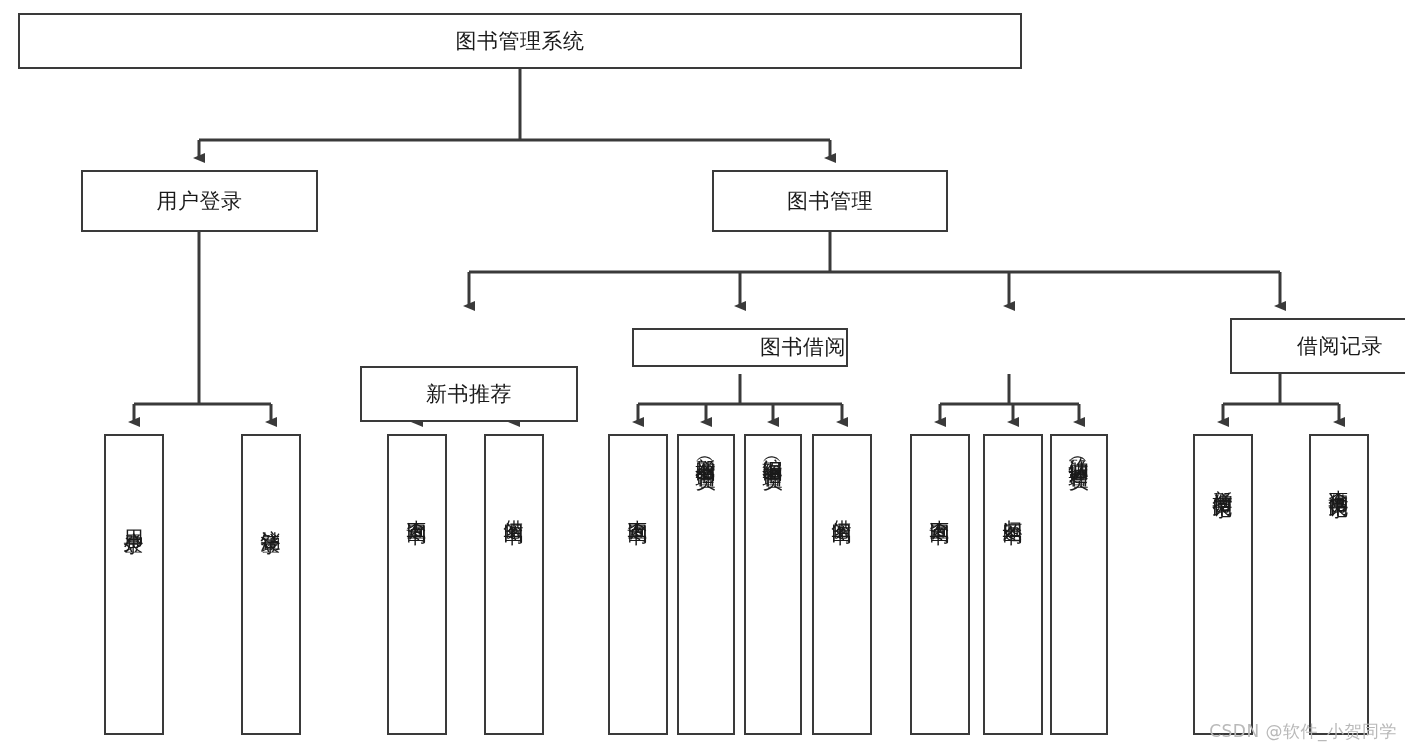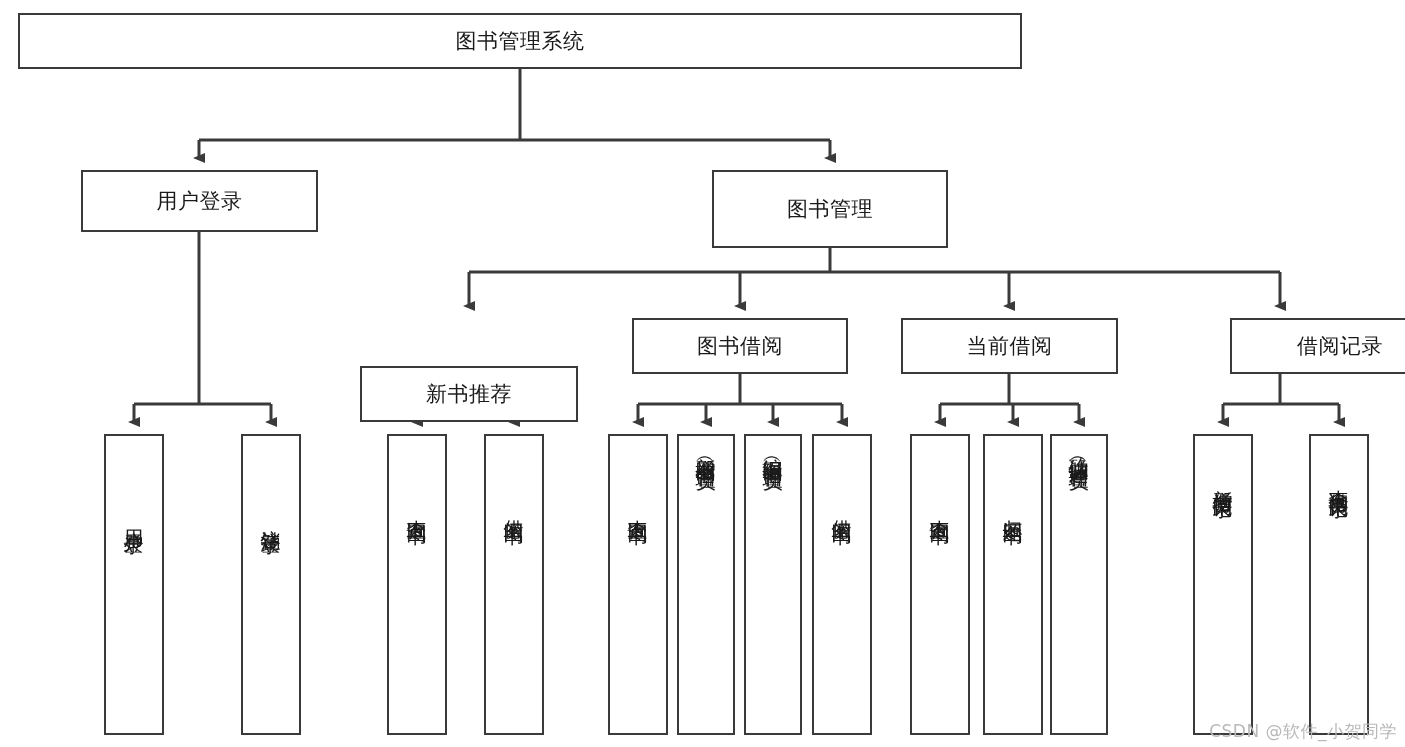--- a/index.html
+++ b/index.html
@@ -123,32 +123,29 @@
     </g>
   </svg>
 
   <div class="node" style="left:18px; top:13px; width:1004px; height:56px;">
     <span class="label">图书管理系统</span>
   </div>
 
   <div class="node" style="left:81px; top:170px; width:237px; height:62px;">
     <span class="label">用户登录</span>
   </div>
-  <div class="node" style="left:712px; top:170px; width:236px; height:78px;">
+  <div class="node" style="left:712px; top:170px; width:236px; height:62px;">
     <span class="label">图书管理</span>
   </div>
 
   <div class="node" style="left:360px; top:318px; width:218px; height:56px;margin-top:48px;">
     <span class="label">新书推荐</span>
   </div>
-  <div class="node" style="left:632px; top:318px; width:216px; height:56px;">
+  <div class="node" style="left:632px; top:328px; width:216px; height:39px;justify-content:flex-end;">
     <span class="label">图书借阅</span>
-  </div>
-  <div class="node" style="left:901px; top:318px; width:217px; height:56px;">
-    <span class="label">当前借阅</span>
   </div>
   <div class="node" style="left:1230px; top:318px; width:220px; height:56px;">
     <span class="label">借阅记录</span>
   </div>
 
   <div class="node vertical" style="left:104px; top:434px; width:60px; height:301px; padding-top:78px;">
     <span class="label">用户登录</span>
   </div>
   <div class="node vertical" style="left:241px; top:434px; width:60px; height:301px; padding-top:78px;">
     <span class="label">注销登录</span>

